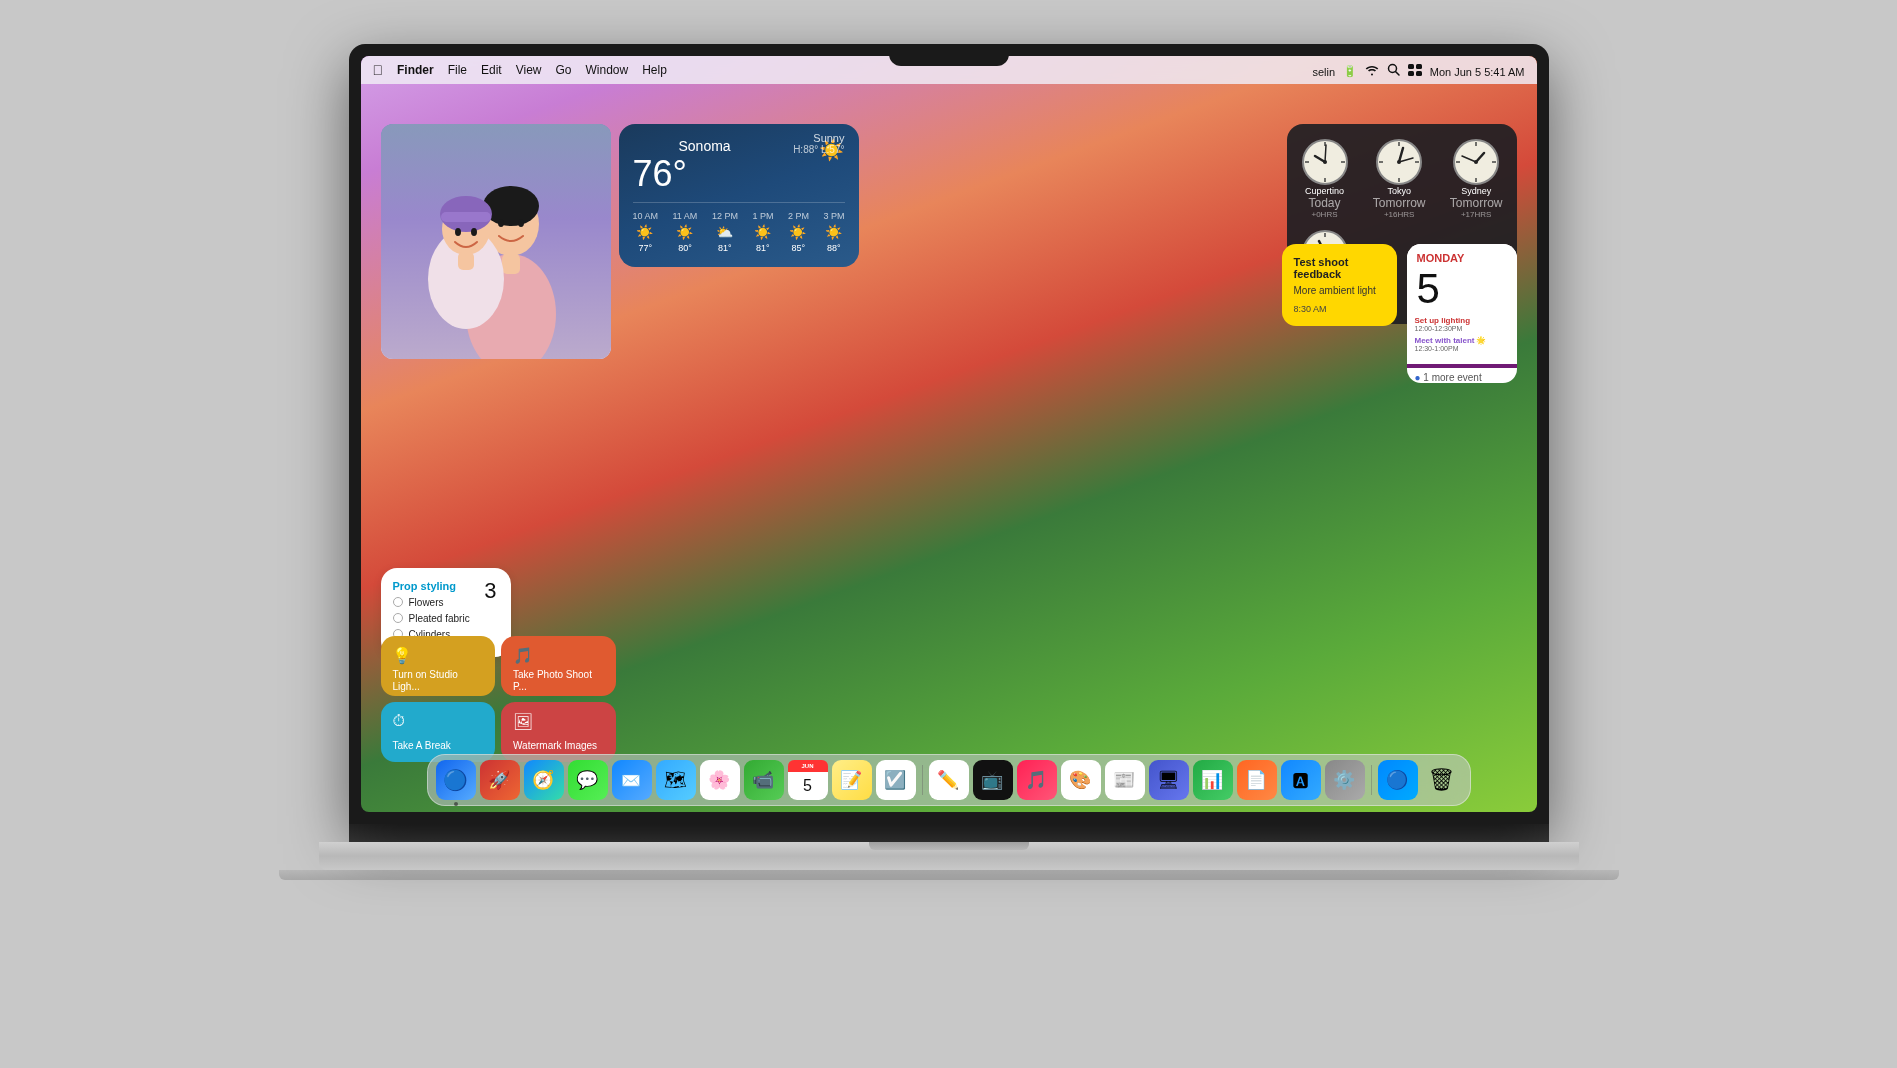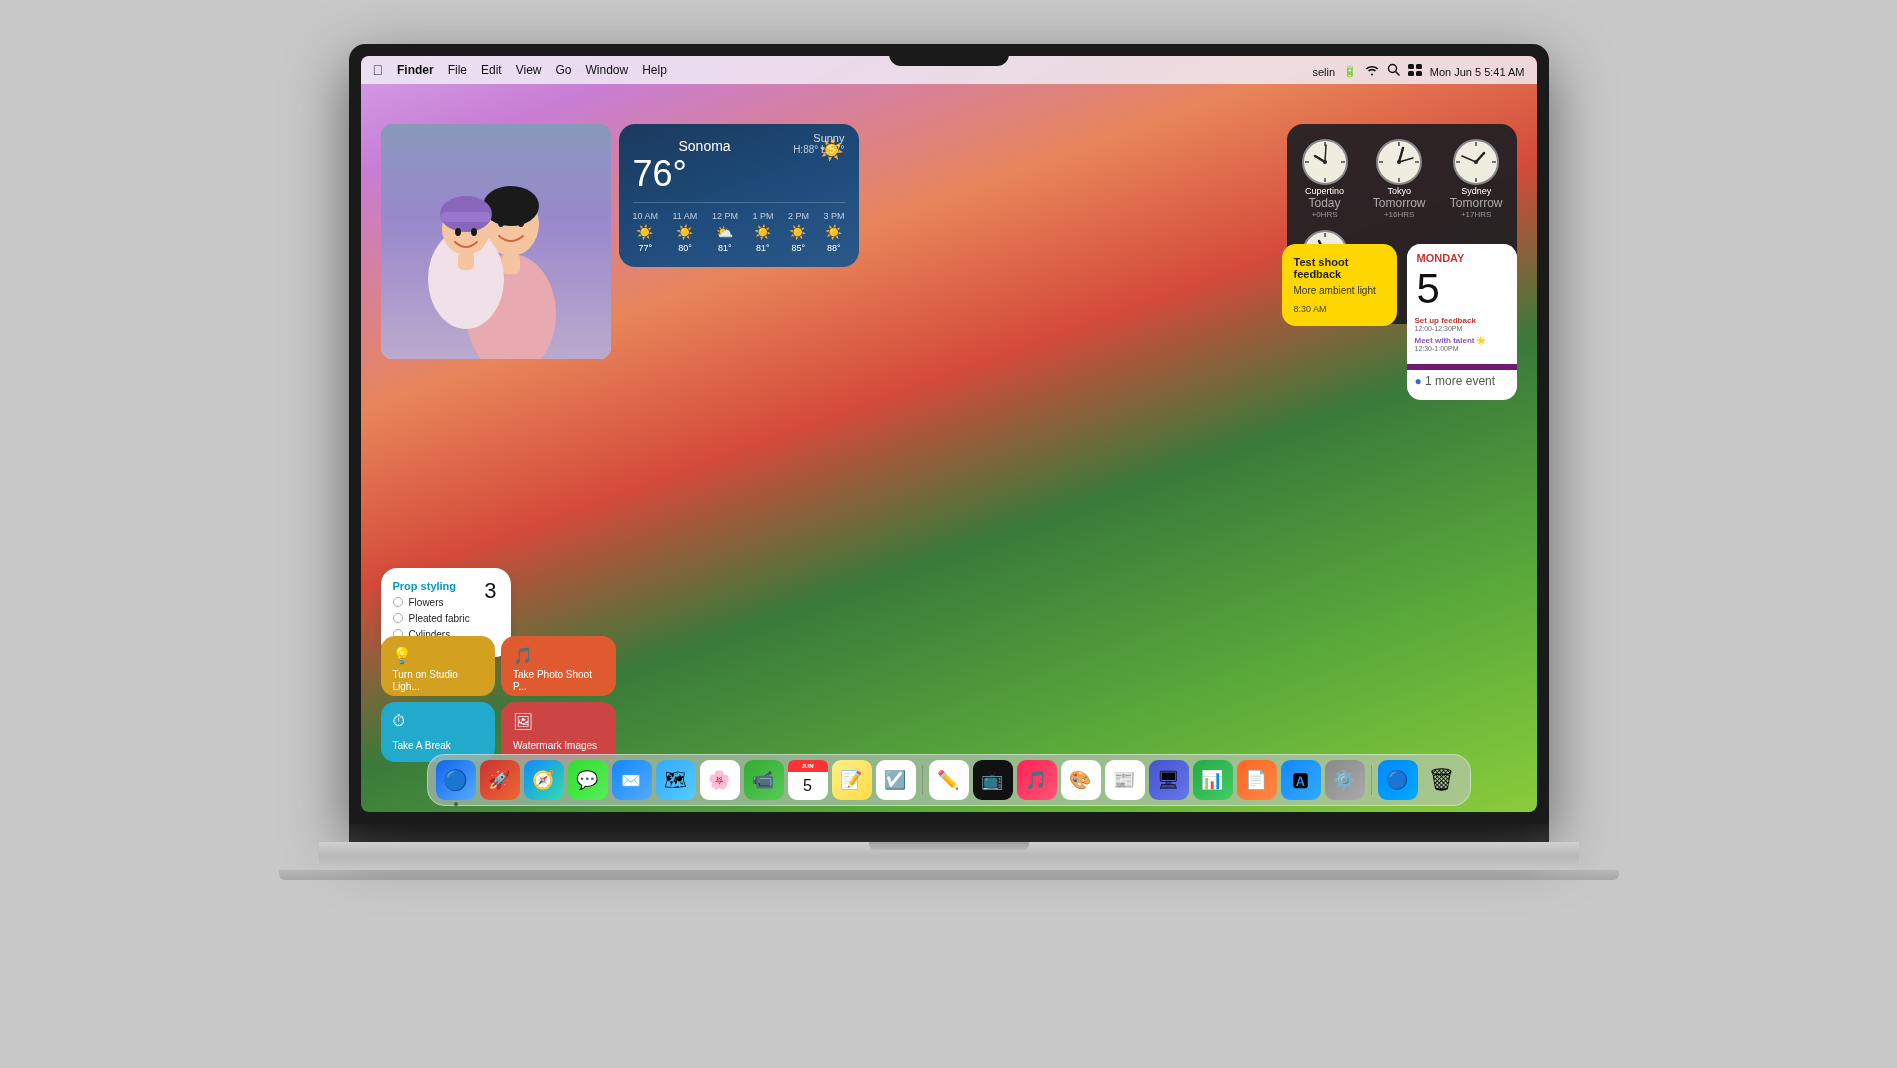--- a/index.html
+++ b/index.html
@@ -276,24 +276,24 @@
     .cal-event-title.purple {
       color: #8855cc;
     }
 
     .cal-event-time {
       font-size: 7px;
       color: #666;
     }
 
     .cal-more {
-      font-size: 12px;
+      font-size: 10px;
       color: #555;
-      padding: 4px 8px 12px;
-      border-top: 6px solid #701a75;
+      padding: 4px 8px 0;
+      border-top: 4px solid #701a75;
       margin-top: 2px;
     }
 
     
     .sticky-widget {
       position: absolute;
       top: 160px;
       right: 140px;
       width: 115px;
       background: #ffd700;
@@ -715,21 +715,21 @@
             <span class="clock-sublabel">Today</span>
             <span class="clock-offset">+9HRS</span>
           </div>
         </div>
 
         <div class="calendar-widget">
           <div class="calendar-header">MONDAY</div>
           <div class="calendar-date">5</div>
           <div class="calendar-events">
             <div class="cal-event">
-              <div class="cal-event-title" style="color:#cc3333;">Set up feedback</div>
+              <div class="cal-event-title" style="color:#cc3333;">Set up lighting</div>
               <div class="cal-event-time">12:00-12:30PM</div>
             </div>
             <div class="cal-event">
               <div class="cal-event-title purple">Meet with talent 🌟</div>
               <div class="cal-event-time">12:30-1:00PM</div>
             </div>
           </div>
           <div class="cal-more">
             <span style="color:#3366cc;">● </span>
             <span>1 more event</span>

